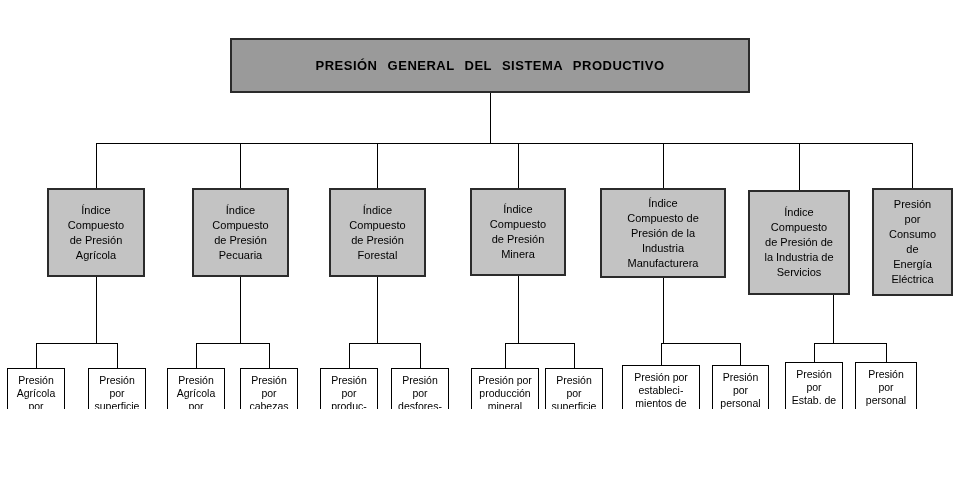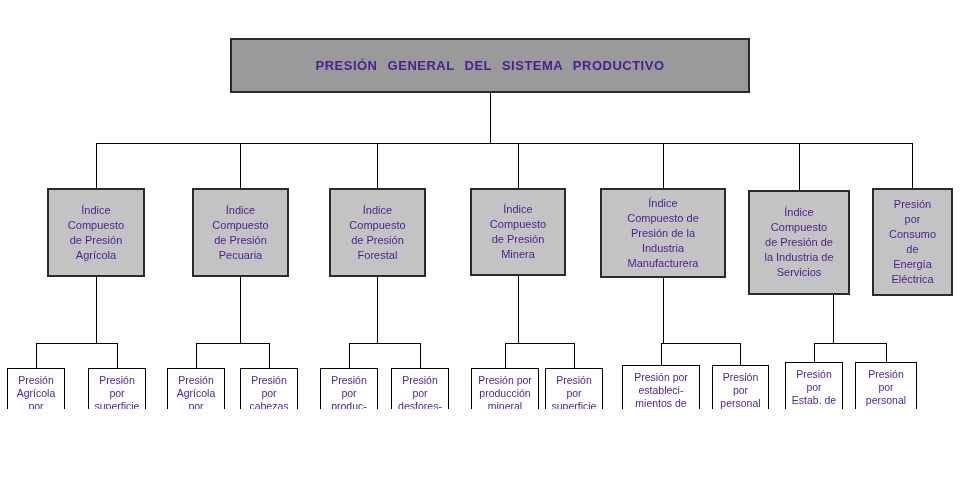--- a/index.html
+++ b/index.html
@@ -2,21 +2,21 @@
 <html><head>
 <meta charset="utf-8">
 <style>
   html, body { margin: 0; padding: 0; background: #ffffff; }
   .stage {
     position: relative;
     width: 966px;
     height: 409px;
     background: #ffffff;
     font-family: "Liberation Sans", sans-serif;
-    color: #4c1d95;
+    color: #000000;
     overflow: hidden;
   }
   .stage svg { position: absolute; left: 0; top: 0; }
   .node {
     position: absolute;
     box-sizing: border-box;
     display: flex;
     justify-content: center;
     text-align: center;
     background: #ffffff;

